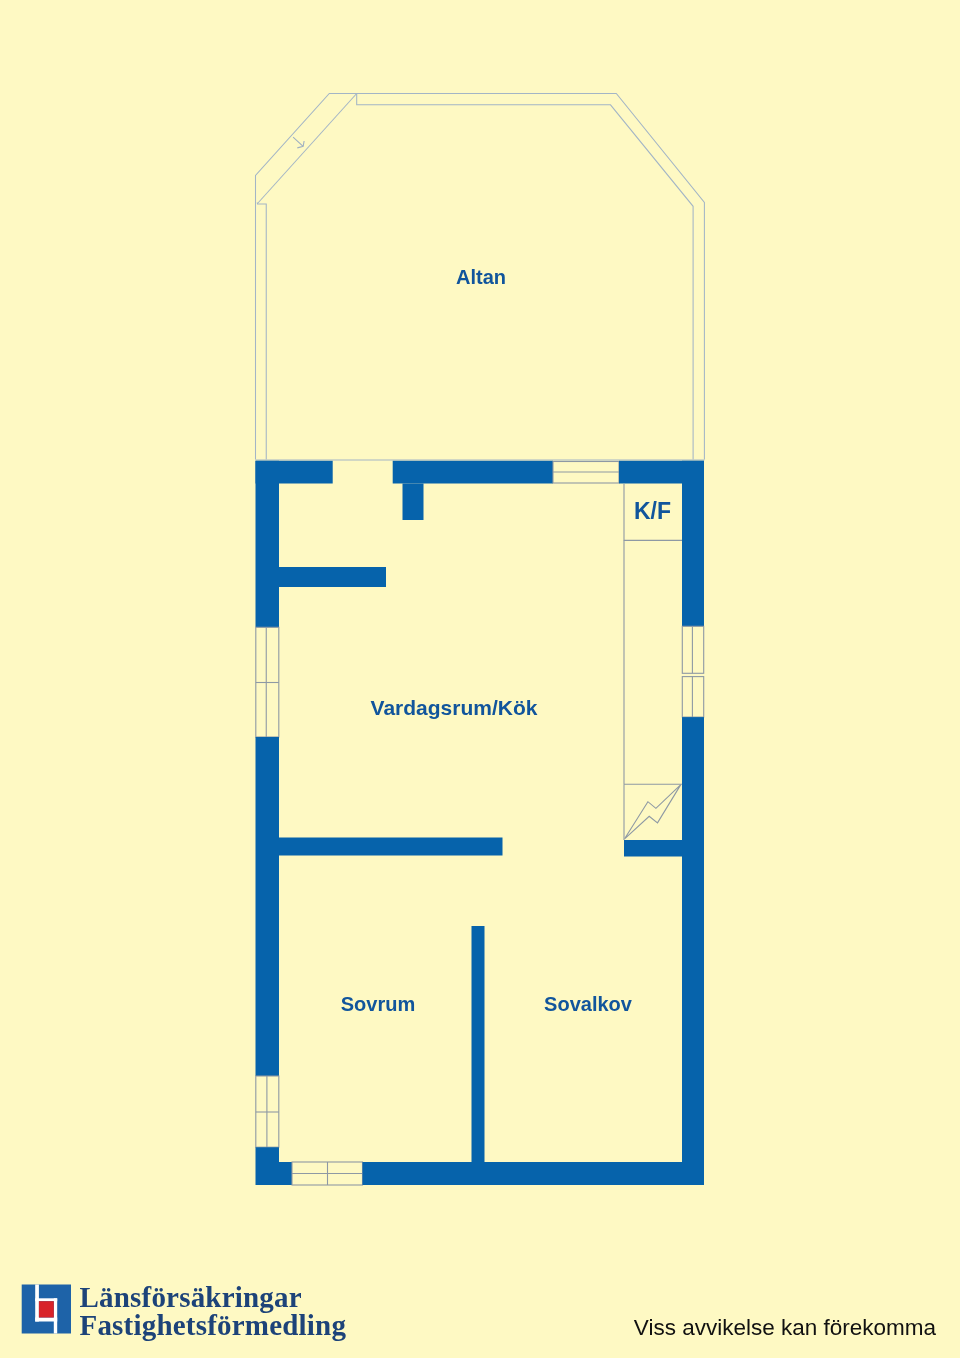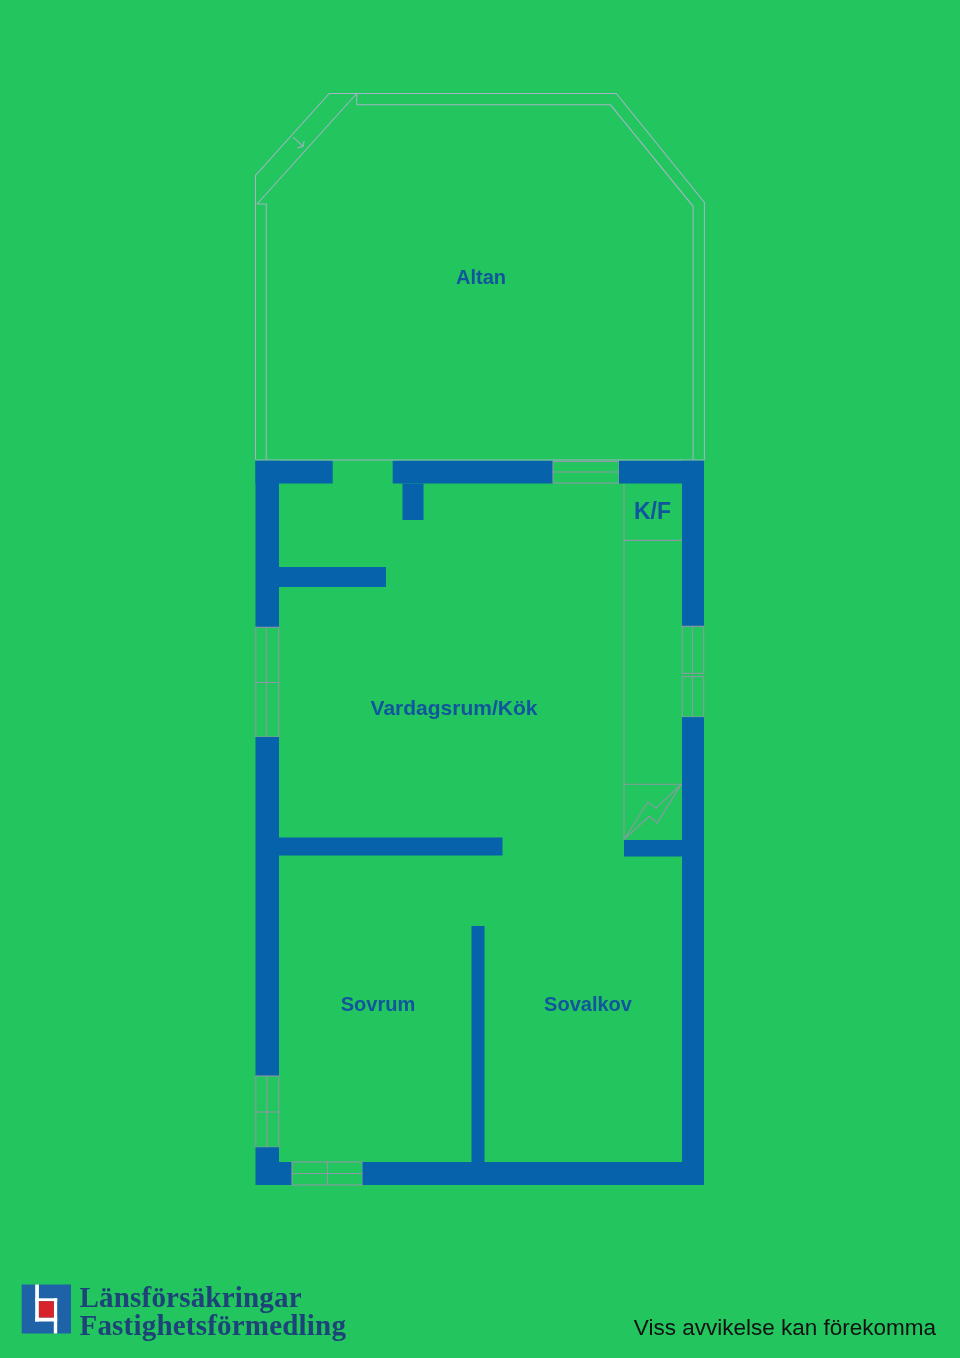--- a/index.html
+++ b/index.html
@@ -1,16 +1,16 @@
 <!DOCTYPE html>
 <html><head>
 <meta charset="utf-8">
 <style>
   html,body{margin:0;padding:0;background:#ffffff;}
-  .page{position:relative;width:960px;height:1358px;background:#22c55e;overflow:hidden;}
+  .page{position:relative;width:960px;height:1358px;background:#fef9c3;overflow:hidden;}
   svg{position:absolute;top:0;left:0;}
   .lbl{font-family:"Liberation Sans", sans-serif;}
   .srf{font-family:"Liberation Serif", serif;}
 </style>
 </head>
 <body>
 <div class="page">
 <svg width="960" height="1358" viewBox="0 0 960 1358">
 
   <path d="M255.5,459.5 L255.5,175.5 L329.3,93.5 L616.3,93.5 L704.4,202.5 L704.4,459.5" fill="none" stroke="#a3b5c6" stroke-width="1.05"></path>

